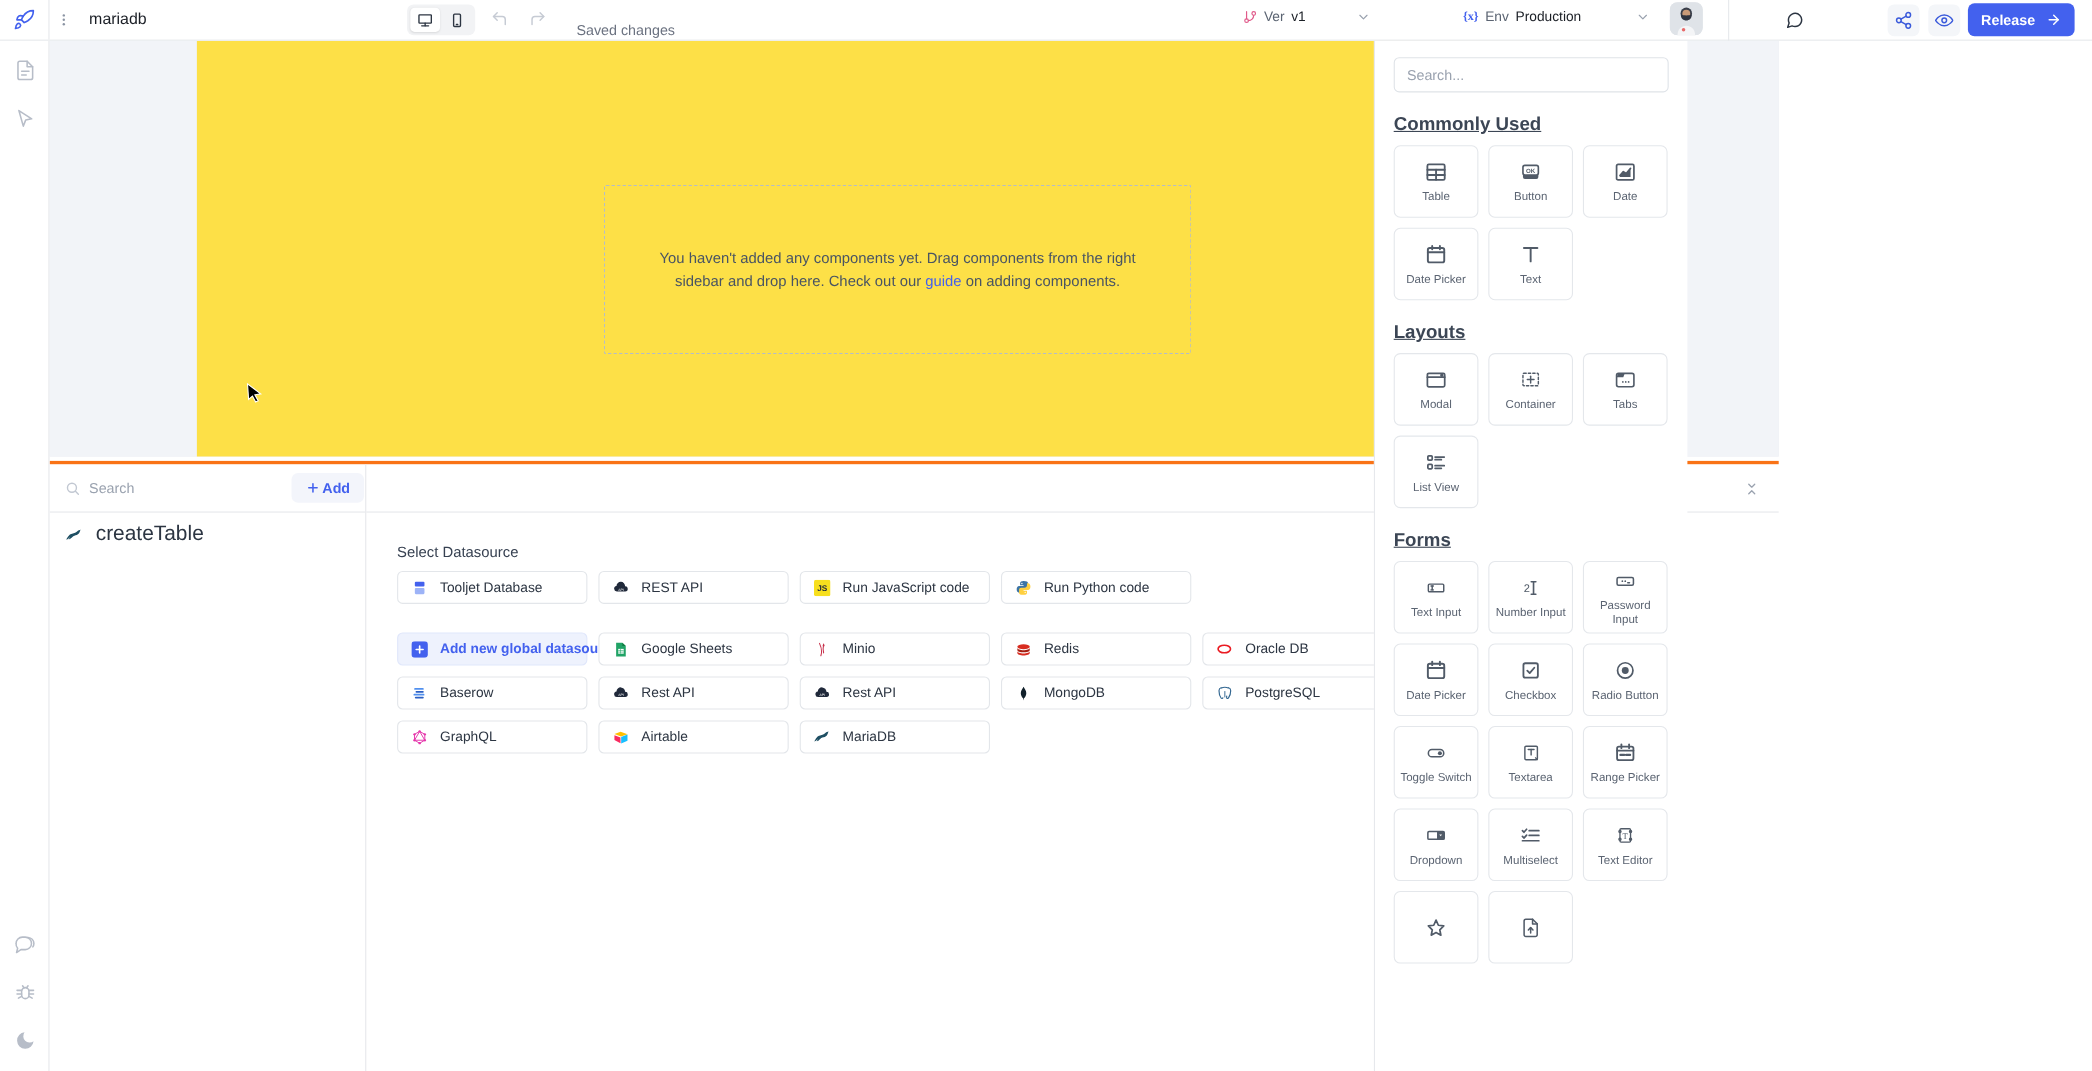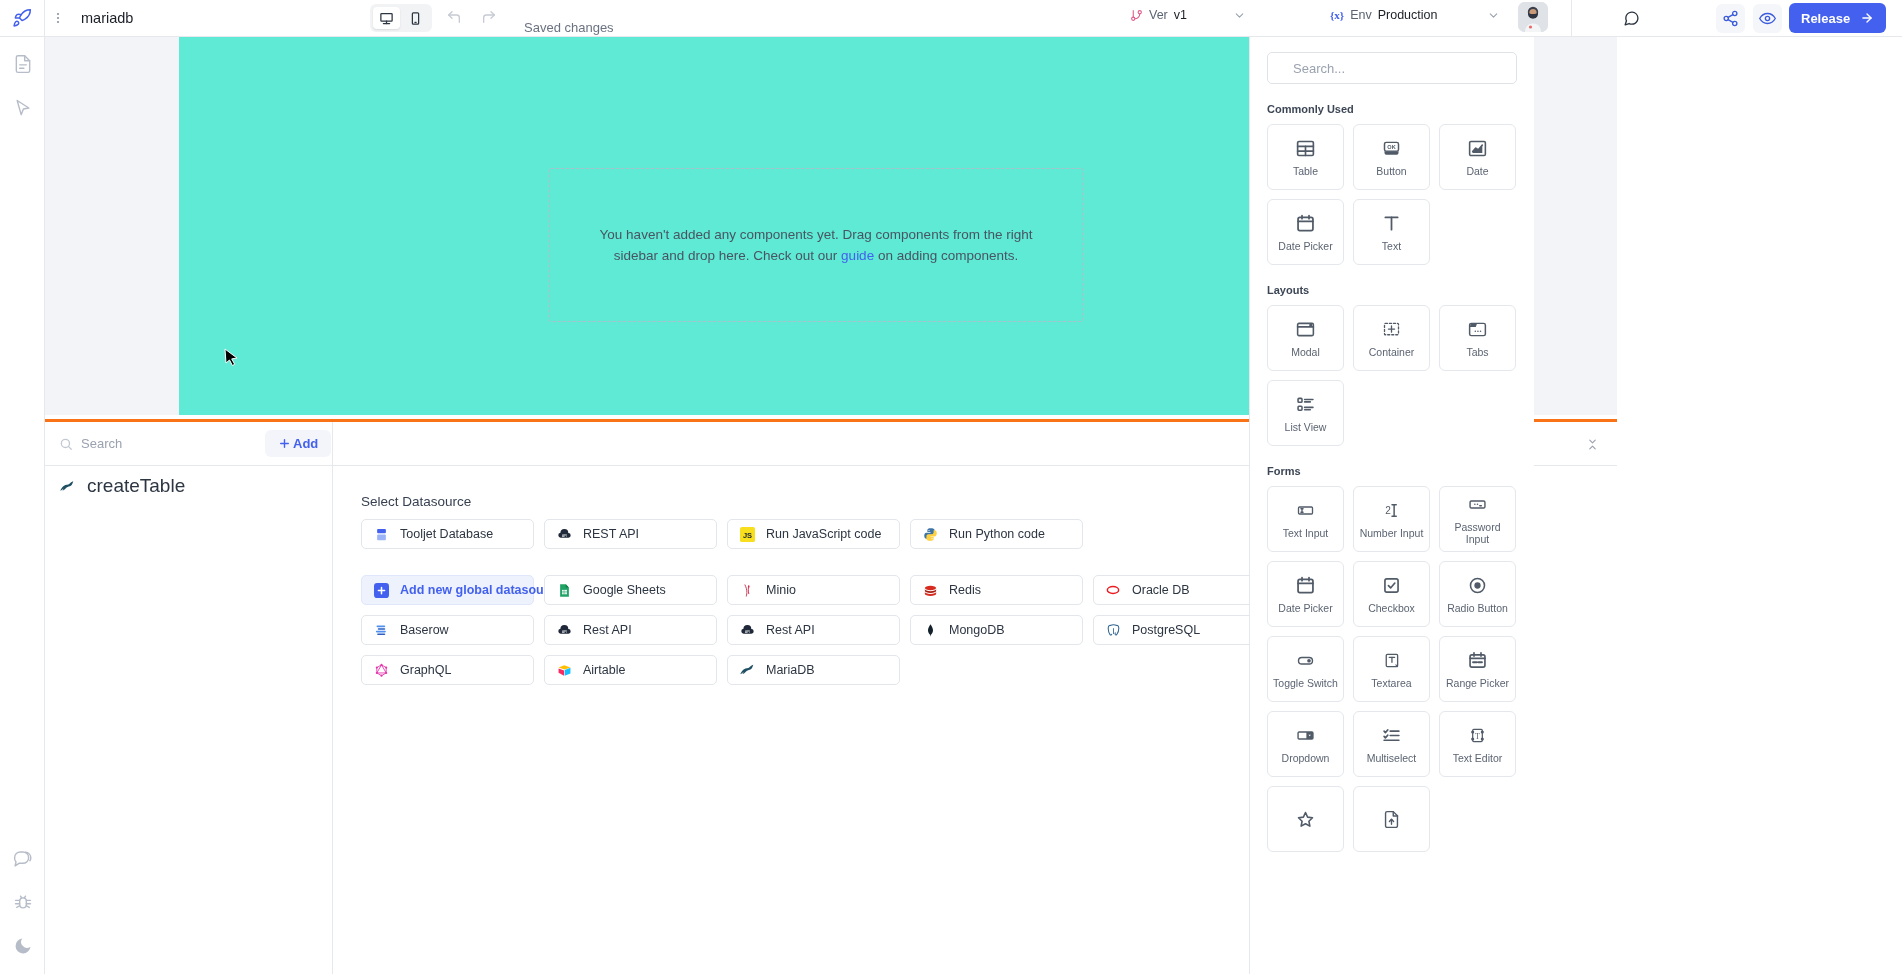--- a/index.html
+++ b/index.html
@@ -94,21 +94,21 @@
 
   
   .canvas-wrap {
     position: absolute; top: 37px; left: 45px; width: 1572px; height: 378px;
     background: #e9ecf1;
   }
   .canvas-gutter-l { position:absolute; left:0; top:0; width:134px; height:378px; background:#f2f4f8; }
   .canvas-gutter-r { position:absolute; right:0; top:0; width:138px; height:378px; background:#f2f4f8; }
   .canvas-page {
     position: absolute; left: 134px; top: 0; width: 1300px; height: 378px;
-    background: #5eead4;
+    background: #fde047;
   }
   .empty-box {
     position: absolute; left: 370px; top: 131px; width: 534px; height: 154px;
     border: 1px dashed #b4bcc8; border-radius: 2px;
     display: flex; align-items: center; justify-content: center;
   }
   .empty-text {
     font-size: 13.5px; color: #495463; line-height: 21px; text-align: center;
     max-width: 452px;
   }
@@ -164,26 +164,26 @@
   .gd-grid { display: flex; flex-wrap: wrap; gap: 10px; width: 1040px; }
 
   
   .right-panel {
     position: absolute; top: 37px; right: 0; width: 285px; height: 937px;
     background: #fff; border-left: 1px solid #e6e8ec; overflow: hidden;
   }
   .rp-search-wrap { padding: 15px 17px 0 17px; }
   .rp-search {
     width: 100%; height: 32px; border: 1px solid #dfe3e8; border-radius: 5px;
-    padding: 0 25px; font-size: 13px; color: #2c3542; font-family: inherit; outline: none;
+    padding: 0 11px; font-size: 13px; color: #2c3542; font-family: inherit; outline: none;
   }
   .rp-search::placeholder { color: #9aa2af; }
   .rp-section-title {
-    font-size: 11px; color: #3c4655; font-weight: 600;
-    padding: 0 17px; margin-top: 19px; margin-bottom: 9px;
+    font-size: 17px; color: #3c4655; font-weight: 600;
+    padding: 0 17px; margin-top: 19px; margin-bottom: 9px; text-decoration: underline;
   }
   .comp-grid {
     display: flex; flex-wrap: wrap; gap: 9px; padding: 0 17px;
   }
   .comp-card {
     width: 77px; height: 66px; border: 1px solid #e4e7eb; border-radius: 6px;
     display: flex; flex-direction: column; align-items: center; justify-content: center;
     gap: 6px; cursor: grab; background: #fff;
   }
   .comp-ico { color: #515b68; display: flex; align-items: center; justify-content: center; height: 22px; }

